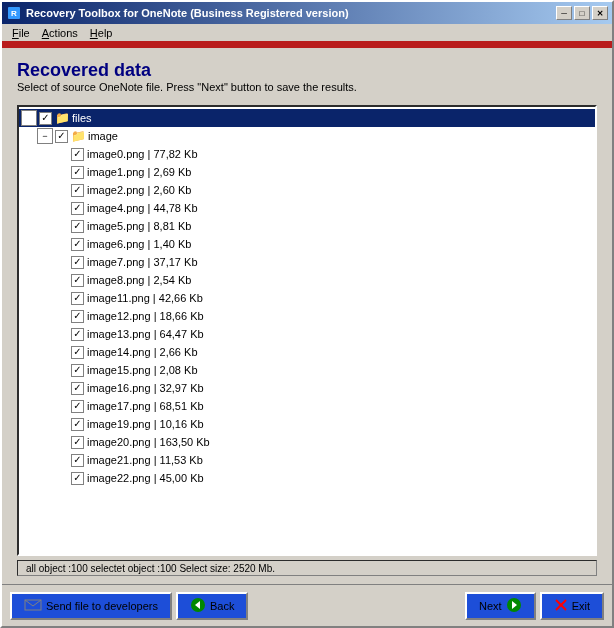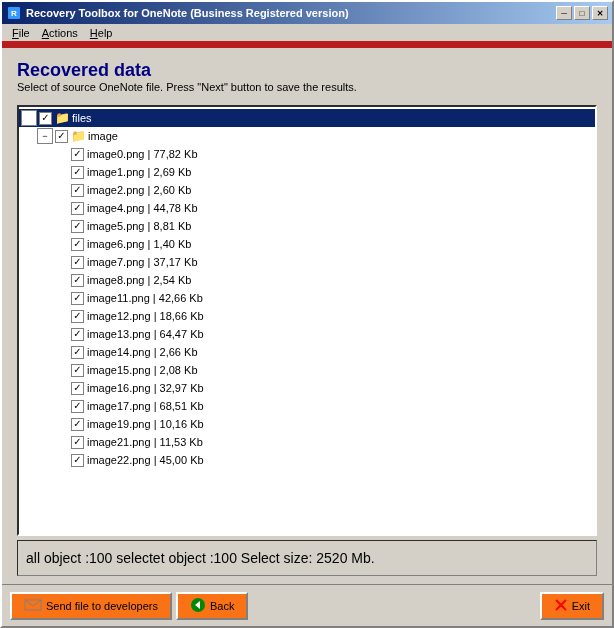--- a/index.html
+++ b/index.html
@@ -187,47 +187,47 @@
       content: '✓';
       font-size: 10px;
       line-height: 1;
     }
 
     .indent { display: inline-block; }
     .item-label { font-size: 11px; }
 
     
     .statusbar {
-      height: 36px;
+      height: 16px;
       border: 1px inset #808080;
       background: #d4d0c8;
       display: flex;
       align-items: center;
       padding: 0 8px;
-      font-size: 14px;
+      font-size: 10px;
       flex-shrink: 0;
       margin-top: 4px;
     }
 
     
     .bottom-bar {
       height: 42px;
       background: #d4d0c8;
       border-top: 1px solid #808080;
       display: flex;
       align-items: center;
       padding: 4px 8px;
       gap: 4px;
       flex-shrink: 0;
     }
 
     .btn {
       height: 28px;
       padding: 0 12px;
-      background: #f97316;
+      background: #1d4ed8;
       border: 2px solid;
       border-top-color: #ffffff;
       border-left-color: #ffffff;
       border-bottom-color: #808080;
       border-right-color: #808080;
       font-size: 11px;
       cursor: pointer;
       display: flex;
       align-items: center;
       gap: 4px;
@@ -387,20 +387,26 @@
           <div class="tree-item">
             <span class="indent" style="width:32px; display:inline-block;"></span>
             <span style="width:18px; display:inline-block;"></span>
             <span class="tree-checkbox checked"></span>
             <span class="item-label">image19.png | 10,16 Kb</span>
           </div>
           <div class="tree-item">
             <span class="indent" style="width:32px; display:inline-block;"></span>
             <span style="width:18px; display:inline-block;"></span>
             <span class="tree-checkbox checked"></span>
+            <span class="item-label">image20.png | 163,50 Kb</span>
+          </div>
+          <div class="tree-item">
+            <span class="indent" style="width:32px; display:inline-block;"></span>
+            <span style="width:18px; display:inline-block;"></span>
+            <span class="tree-checkbox checked"></span>
             <span class="item-label">image21.png | 11,53 Kb</span>
           </div>
           <div class="tree-item">
             <span class="indent" style="width:32px; display:inline-block;"></span>
             <span style="width:18px; display:inline-block;"></span>
             <span class="tree-checkbox checked"></span>
             <span class="item-label">image22.png | 45,00 Kb</span>
           </div>
         </div>
     </div>
@@ -426,20 +432,29 @@
         <svg width="16" height="16" viewBox="0 0 16 16">
           <circle cx="8" cy="8" r="7" fill="#008800"></circle>
           <polygon points="10,4 5,8 10,12" fill="white"></polygon>
         </svg>
       </span>
       <span>Back</span>
     </button>
 
     <div class="spacer"></div>
 
+    <button class="btn btn-next">
+      <span>Next</span>
+      <span>
+        <svg width="16" height="16" viewBox="0 0 16 16">
+          <circle cx="8" cy="8" r="7" fill="#008800"></circle>
+          <polygon points="6,4 11,8 6,12" fill="white"></polygon>
+        </svg>
+      </span>
+    </button>
 
     <button class="btn btn-exit">
       <span>
         <svg width="14" height="14" viewBox="0 0 14 14">
           <line x1="2" y1="2" x2="12" y2="12" stroke="red" stroke-width="2"></line>
           <line x1="12" y1="2" x2="2" y2="12" stroke="red" stroke-width="2"></line>
         </svg>
       </span>
       <span>Exit</span>
     </button>

